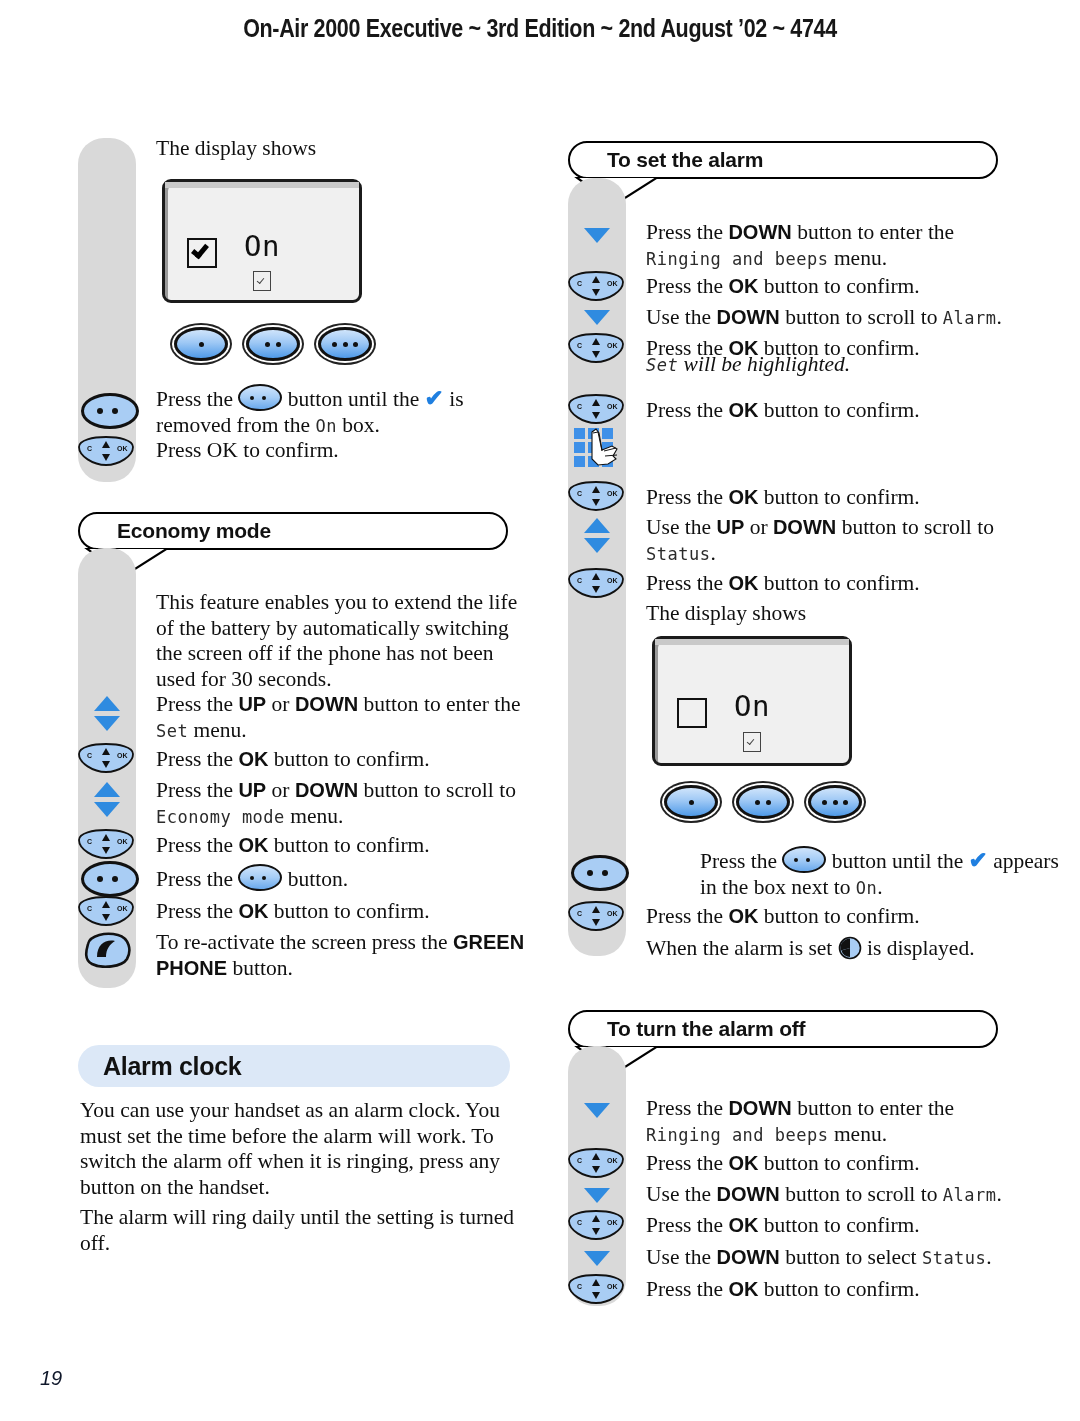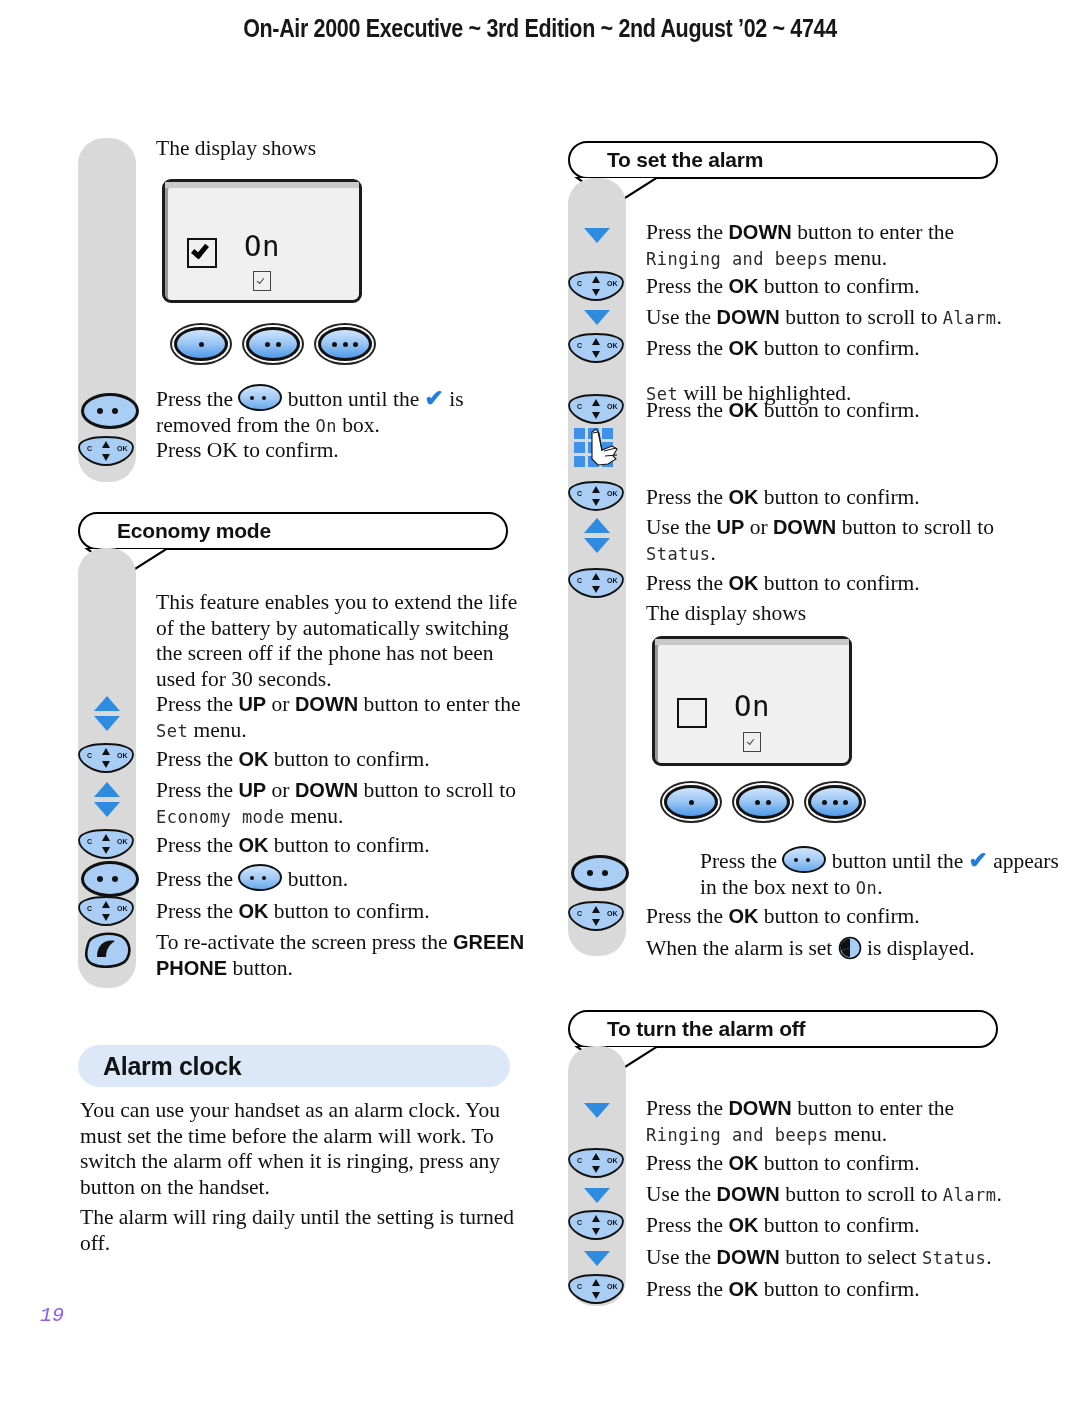--- a/index.html
+++ b/index.html
@@ -158,23 +158,23 @@
   .phoneicon{position:absolute;width:50px;height:34px;}
 
   
   .tick{color:#1f7fe0;font-weight:bold;font-size:23px;}
 
   
   .clockglyph{display:inline-block;vertical-align:-5px;width:24px;height:24px;}
 
   
   .folio{
-    position:absolute;left:40px;top:1304px;
-    font-family:Liberation Mono, monospace;font-style:italic;
-    font-size:20px;color:#8b5cf6;
+    position:absolute;left:40px;top:1367px;
+    font-family:Liberation Sans, sans-serif;font-style:italic;
+    font-size:20px;color:#0f172a;
   }
 </style>
 </head>
 <body>
 
 <div class="page">
 
   <div class="runhead">On-Air 2000 Executive ~ 3rd Edition ~ 2nd August ’02 ~ 4744</div>
 
   <div class="col col-left">
@@ -373,21 +373,21 @@
           <polygon points="30,5 34,12 26,12" fill="#111"></polygon>
           <polygon points="30,25 34,18 26,18" fill="#111"></polygon>
           <text x="11" y="15" font-family="Liberation Sans, sans-serif" font-size="7" font-weight="bold" fill="#111">C</text>
           <text x="41" y="15" font-family="Liberation Sans, sans-serif" font-size="7" font-weight="bold" fill="#111">OK</text>
         </svg>
     </div>
     <div class="para" style="left:78px;top:336px;width:392px;">
       <span>Press the </span><b>OK</b><span> button to confirm.</span>
     </div>
 
-    <div class="para" style="left:78px;top:381px;width:392px;">
+    <div class="para" style="left:78px;top:352px;width:392px;font-style:italic;">
       <span class="dm">Set</span><span> will be highlighted.</span>
     </div>
 
     <div class="navpad" style="left:-2px;top:394px;">
       <svg width="60" height="30" viewBox="0 0 60 30">
           <path d="M3 11 C3 4, 17 1, 30 1 C43 1, 57 4, 57 11 C57 20, 43 29, 30 29 C17 29, 3 20, 3 11 Z" fill="#a9cdf4" stroke="#111" stroke-width="1.8"></path>
           <polygon points="30,5 34,12 26,12" fill="#111"></polygon>
           <polygon points="30,25 34,18 26,18" fill="#111"></polygon>
           <text x="11" y="15" font-family="Liberation Sans, sans-serif" font-size="7" font-weight="bold" fill="#111">C</text>
           <text x="41" y="15" font-family="Liberation Sans, sans-serif" font-size="7" font-weight="bold" fill="#111">OK</text>

